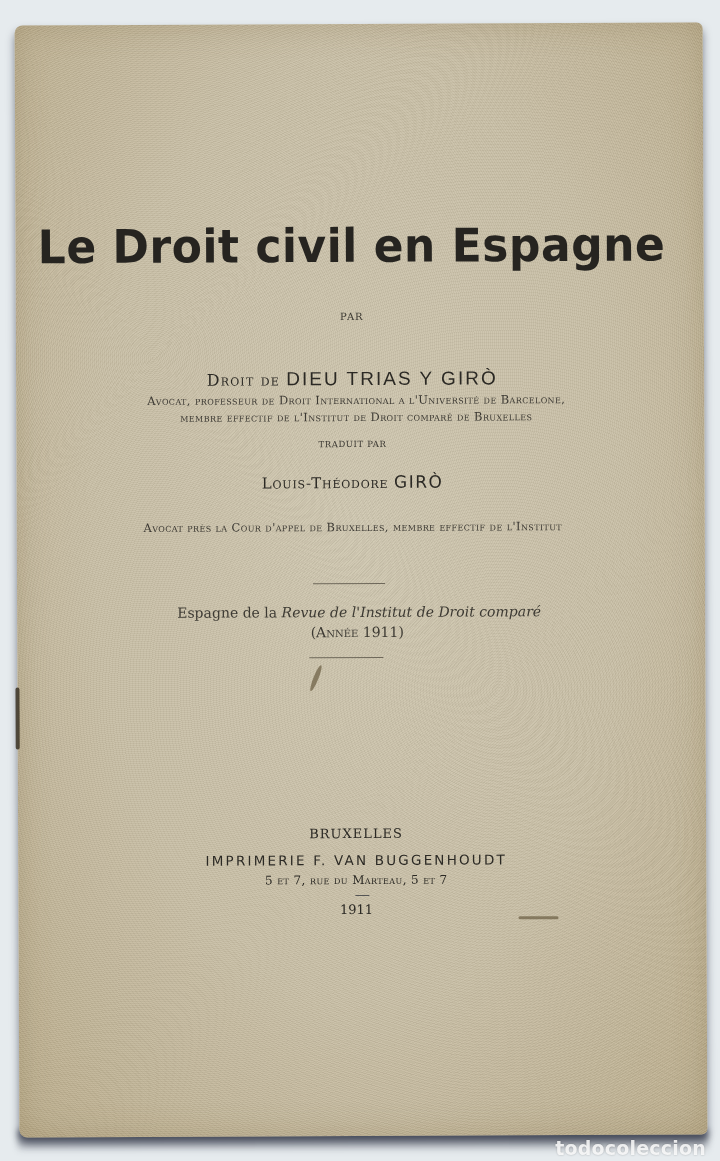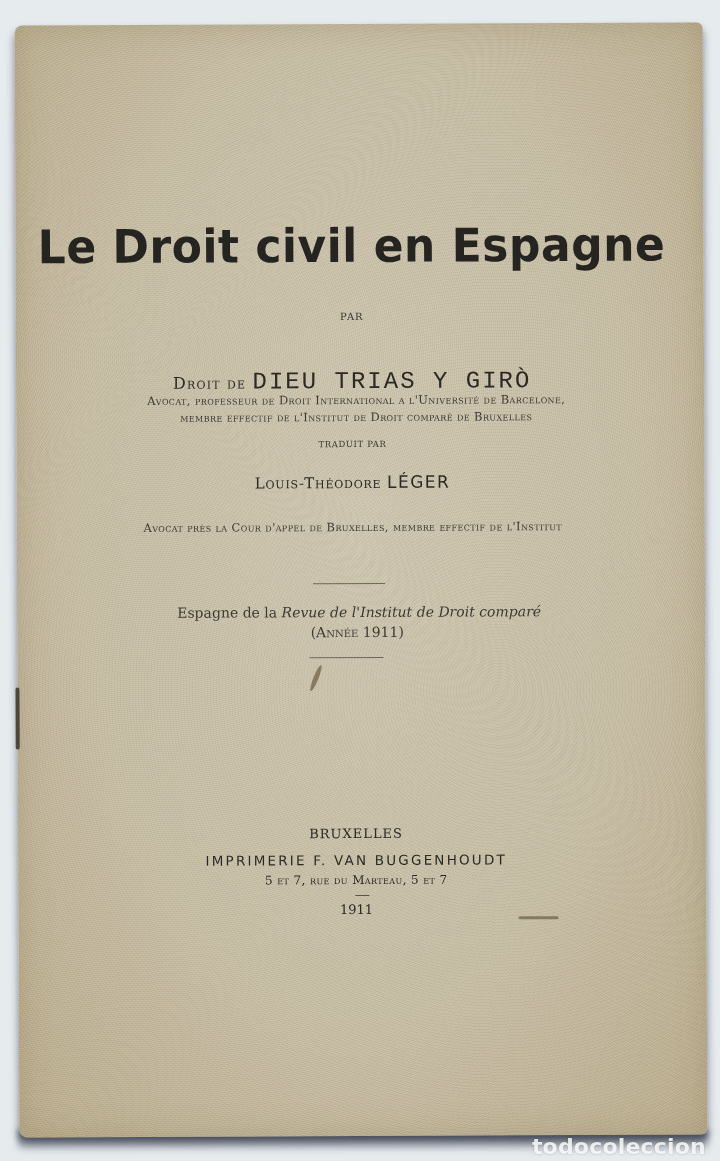--- a/index.html
+++ b/index.html
@@ -80,22 +80,22 @@
       left: -8px;
     }
     .author {
       top: 344px;
       font-size: 16px;
       font-variant: small-caps;
       letter-spacing: 1.2px;
       left: -8px;
     }
     .author .big {
-      font-family: Liberation Mono, monospace;
-      font-size: 24px;
+      font-family: Liberation Sans, sans-serif;
+      font-size: 19px;
       font-variant: normal;
       letter-spacing: 2px;
     }
     .affil {
       font-size: 11.5px;
       font-variant: small-caps;
       letter-spacing: 0.4px;
       color: #3b3832;
       line-height: 17px;
     }
@@ -174,21 +174,21 @@
       background: #6a5c42;
       opacity: 0.7;
       border-radius: 50%;
     }
     .watermark {
       position: absolute;
       right: 14px;
       bottom: 2px;
       font-family: "DejaVu Sans", sans-serif;
       font-weight: bold;
-      font-size: 22px;
+      font-size: 19px;
       color: rgba(255,255,255,0.85);
       letter-spacing: 0.2px;
       text-shadow: 0 0 2px rgba(0,0,0,0.25);
     }
   </style>
 </head>
 <body>
 
 <div class="backdrop-shadow"></div>
 
@@ -204,21 +204,21 @@
   </div>
 
   <div class="text affil affil1">
     <div>Avocat, professeur de Droit International a l'Université de Barcelone,</div>
     <div>membre effectif de l'Institut de Droit comparé de Bruxelles</div>
   </div>
 
   <div class="text translated-by">traduit par</div>
 
   <div class="text translator">
-    <span>Louis-Théodore </span><span class="big">LÉGER</span>
+    <span>Louis-Théodore </span><span class="big">GIRÒ</span>
   </div>
 
   <div class="text affil affil2">Avocat près la Cour d'appel de Bruxelles, membre effectif de l'Institut</div>
 
   <div class="rule rule1"></div>
 
   <div class="text extract">
     <span>Espagne de la </span><i>Revue de l'Institut de Droit comparé</i>
   </div>
   <div class="text year-note">(Année 1911)</div>

